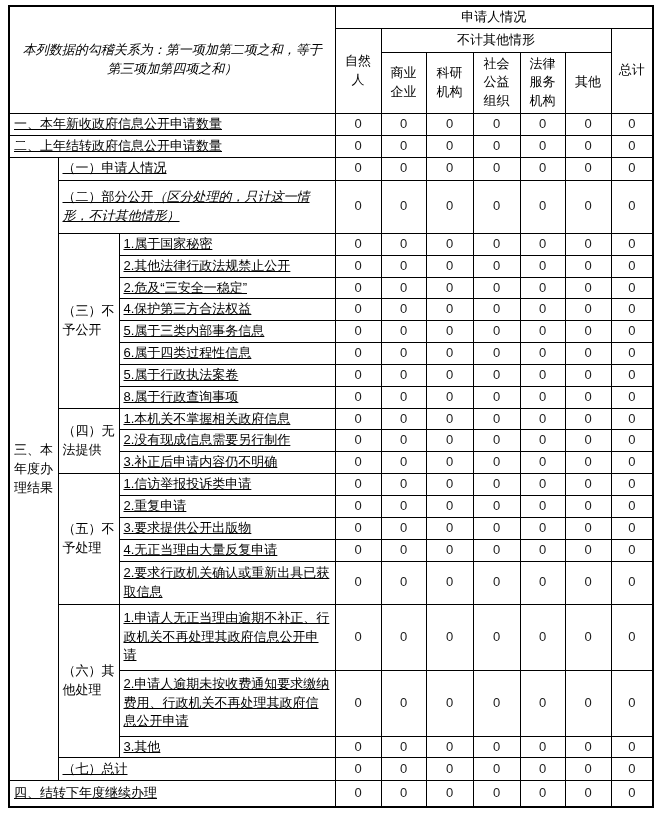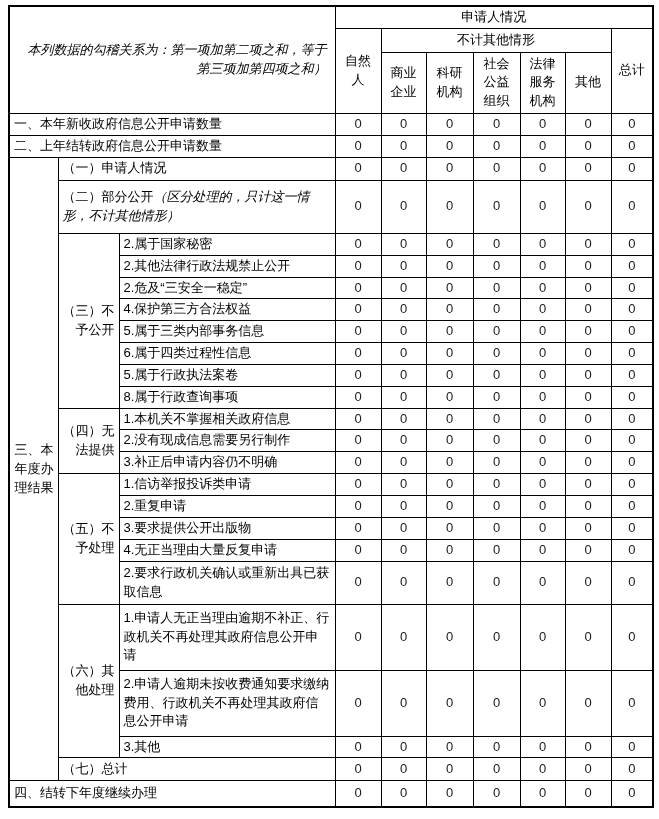--- a/index.html
+++ b/index.html
@@ -12,29 +12,29 @@
   table.stat {
     border-collapse:collapse; table-layout:fixed;
     width:644px; border:2px solid #000;
     font-size:13px; color:#000;
   }
   table.stat td, table.stat th {
     border:1px solid #000; vertical-align:middle;
     font-weight:normal; overflow:hidden; line-height:1.45;
   }
   .hdr { text-align:center; padding:1px 7px; line-height:1.65; }
-  .lbl { text-align:left; padding:1px 4px; }
-  .grp { text-align:right; padding:1px 4px; }
+  .lbl { text-align:left; padding:1px 4px;text-decoration:underline; }
+  .grp { text-align:left; padding:1px 4px; }
   .v   { text-align:center; padding:0; color:#1a1a1a; }
   .pre { white-space:pre-line; }
   .kai {
     font-family:"Liberation Serif","DejaVu Serif",serif;
     font-style:italic; font-size:13px;
   }
-  .note-cell { padding:4px 8px; line-height:2.0; text-align:right; vertical-align:middle; }
+  .note-cell { padding:4px 8px; line-height:2.0; text-align:center; vertical-align:middle; }
   
   .h21{height:21px} .h22{height:22px} .h23{height:23px} .h24{height:24px}
   .h26{height:26px} .h43{height:43px} .h53{height:53px} .h61{height:61px}
   .h66{height:66px}
 </style>
 </head>
 <body>
 
 <div class="page">
 <table class="stat">
@@ -118,21 +118,21 @@
     <td class="v">0</td>
     <td class="v">0</td>
     <td class="v">0</td>
     <td class="v">0</td>
     <td class="v">0</td>
   </tr>
 
   <tr class="h21">
     <td class="grp pre" rowspan="8">（三）不
 予公开</td>
-    <td class="lbl">2.属于国家秘密</td>
+    <td class="lbl">1.属于国家秘密</td>
     <td class="v">0</td>
     <td class="v">0</td>
     <td class="v">0</td>
     <td class="v">0</td>
     <td class="v">0</td>
     <td class="v">0</td>
     <td class="v">0</td>
   </tr>
   <tr class="h21">
     <td class="lbl">2.其他法律行政法规禁止公开</td>

